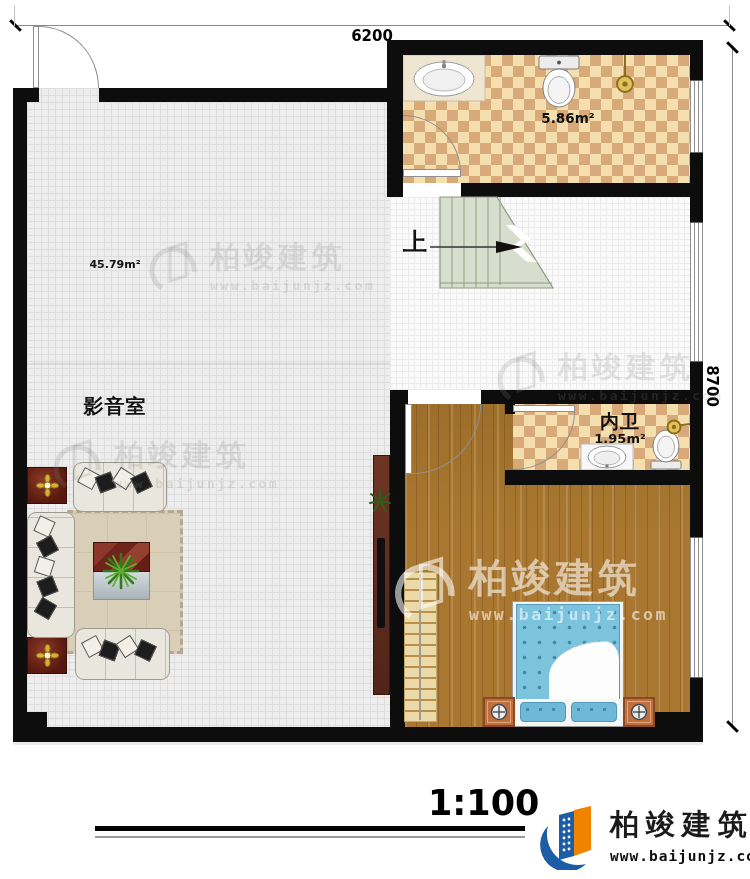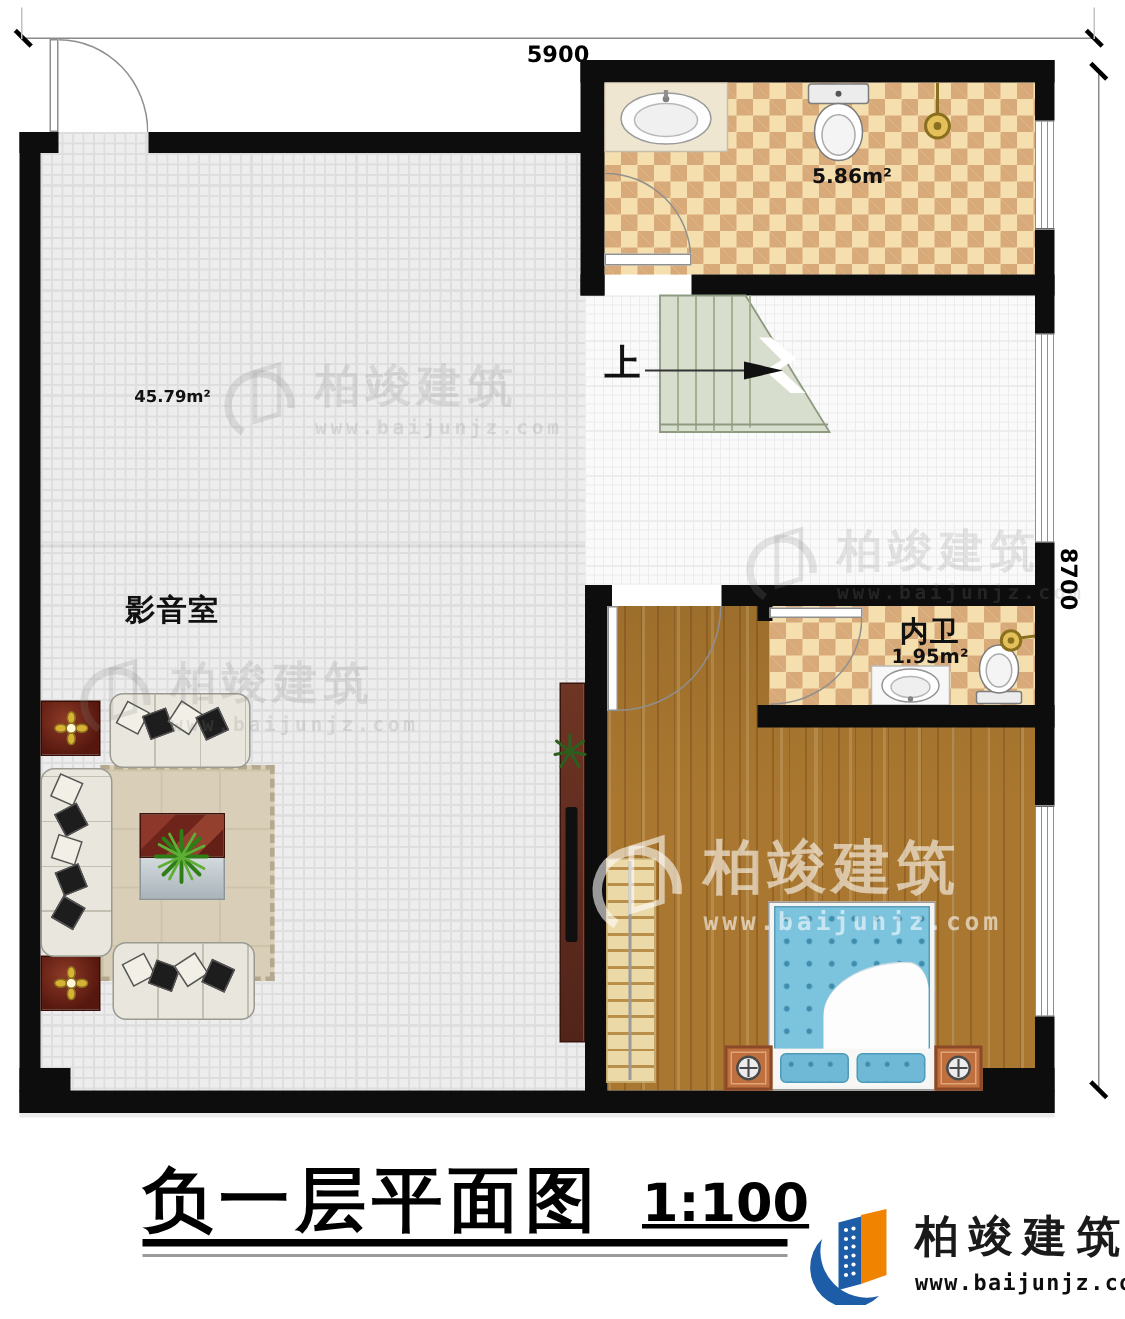--- a/index.html
+++ b/index.html
@@ -81,40 +81,40 @@
   .nightstand .inner{width:80%;height:76%;border:1px solid #e0a477;display:flex;align-items:center;justify-content:center;}
   
   .wm{position:absolute;display:flex;align-items:center;gap:10px;color:rgba(128,128,128,.20);pointer-events:none;}
   .wm.white{color:rgba(255,255,255,.58);}
   .wm-name{font-size:30px;font-weight:bold;letter-spacing:4px;white-space:nowrap;}
   .wm-url{font-size:13px;font-weight:bold;letter-spacing:2.5px;font-family:"DejaVu Sans Mono","Liberation Mono",monospace;white-space:nowrap;}
   .wm.big .wm-name{font-size:39px;}
   .wm.big .wm-url{font-size:16.5px;}
   
   .tb-title{position:absolute;font-size:47px;font-weight:bold;color:#000;letter-spacing:4px;white-space:nowrap;}
-  .tb-scale{position:absolute;font-size:35px;font-weight:600;color:#000;white-space:nowrap;text-decoration:underline;}
+  .tb-scale{position:absolute;font-size:35px;font-weight:600;color:#000;white-space:nowrap;}
   .tb-rule-thick{position:absolute;background:#000;}
   .tb-rule-thin{position:absolute;background:#9a9a9a;}
   .tb-stats{position:absolute;font-size:21px;color:#000;white-space:nowrap;letter-spacing:0.5px;}
   .logo{position:absolute;display:flex;align-items:center;gap:8px;}
   .logo-name{font-size:29px;font-weight:bold;color:#1a1a1a;letter-spacing:7px;white-space:nowrap;}
   .logo-url{font-size:14.5px;font-weight:bold;color:#0e0e0e;letter-spacing:1px;font-family:"DejaVu Sans Mono","Liberation Mono",monospace;white-space:nowrap;margin-top:3px;}
   .faintline{position:absolute;background:rgba(0,0,0,.08);}
 </style>
 </head>
 <body>
 
 <div class="canvas">
 
   <div class="dimline" style="left:15px;top:25px;width:715px;height:1px;"></div>
   <div class="tick" style="left:8px;top:24px;"></div>
   <div class="tick" style="left:722px;top:24px;"></div>
   <div class="extline" style="left:14px;top:5px;width:1px;height:21px;"></div>
   <div class="extline" style="left:729px;top:5px;width:1px;height:21px;"></div>
-  <div class="dim" style="left:312px;top:27px;width:120px;">5900</div>
+  <div class="dim" style="left:312px;top:27px;width:120px;">6200</div>
 
   <div class="dimline" style="left:732px;top:47px;width:1px;height:680px;"></div>
   <div class="tick" style="left:725px;top:46px;"></div>
   <div class="tick" style="left:725px;top:725px;"></div>
   <div class="dim" style="left:682px;top:377px;width:60px;transform:rotate(90deg);">8700</div>
 
   <div class="floor-media" style="left:27px;top:88px;width:363px;height:639px;"></div>
   <div class="floor-hall" style="left:390px;top:197px;width:300px;height:193px;"></div>
   <div class="floor-tile" style="left:403px;top:55px;width:287px;height:128px;"></div>
   <div class="floor-wood" style="left:405px;top:404px;width:285px;height:323px;"></div>
@@ -357,21 +357,20 @@
     <svg width="66" height="74" viewBox="0 0 52 58">
       <path d="M14 52 A21 21 0 1 1 46 36" fill="none" stroke="currentColor" stroke-width="5"></path>
       <path d="M22 12 L38 7 L38 40 L22 45 Z" fill="none" stroke="currentColor" stroke-width="3"></path>
     </svg>
     <div>
       <div class="wm-name">柏竣建筑</div>
       <div class="wm-url">www.baijunjz.com</div>
     </div>
   </div>
 
-  <div class="tb-title" style="left:95px;top:769px;">负一层平面图</div>
   <div class="tb-scale" style="left:428px;top:783px;">1:100</div>
   <div class="tb-rule-thick" style="left:95px;top:826px;width:430px;height:5px;"></div>
   <div class="tb-rule-thin" style="left:95px;top:836px;width:430px;height:1.5px;"></div>
 
   <div class="logo" style="left:540px;top:798px;">
     <svg width="62" height="72" viewBox="0 0 62 72">
       <path d="M8 28 A26 26 0 0 0 46 66 A31 31 0 0 1 8 28 Z" fill="#1d5ca6"></path>
       <path d="M34 12 L51 8 L51 52 L34 58 Z" fill="#f08300"></path>
       <path d="M19 17 L34 13 L34 58 L19 62 Z" fill="#1d5ca6"></path>
       <g fill="#ffffff">

